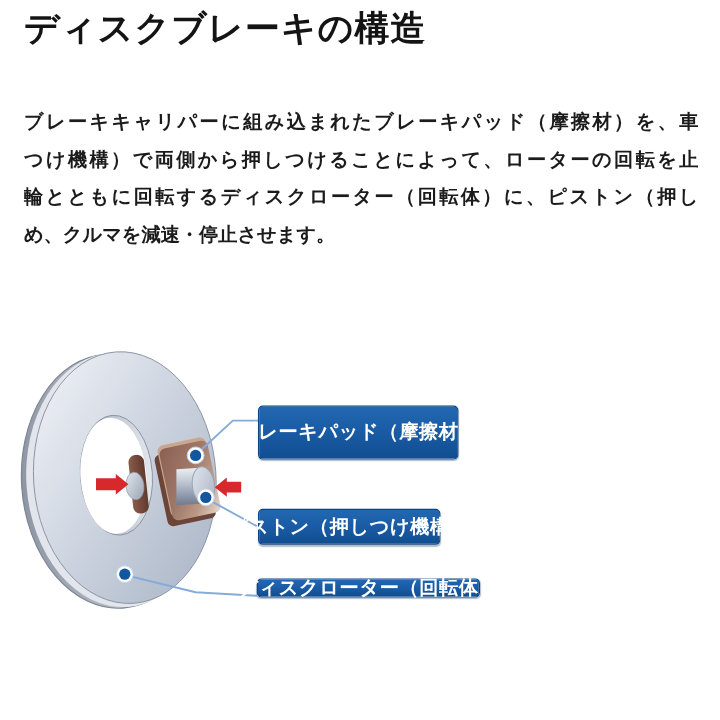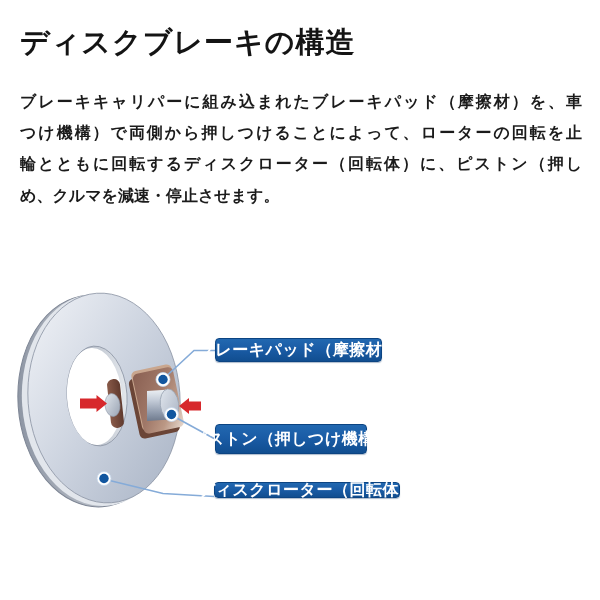--- a/index.html
+++ b/index.html
@@ -6,21 +6,21 @@
   body{
     width:600px;height:600px;
     background:#ffffff;
     font-family:"Liberation Sans","DejaVu Sans",sans-serif;
     position:relative;
     overflow:hidden;
   }
   .page{position:absolute;inset:0;width:600px;height:600px;}
 
   .page-title{
-    position:absolute;left:20px;top:23px;
+    position:absolute;left:20px;top:4px;
     font-size:29px;font-weight:800;color:#141414;
     letter-spacing:1px;margin:0;
   }
 
   .body-text{
     position:absolute;left:20px;top:88px;width:562px;
     font-size:16px;font-weight:700;color:#1b1b1b;
     line-height:31.2px;
     font-family:Liberation Mono, monospace;
   }
@@ -42,21 +42,21 @@
     background:linear-gradient(180deg,#2268b0 0%,#1a5ca6 45%,#114e90 100%);
     border:1px solid #0c4482;
     border-radius:4px;
     color:#ffffff;
     font-size:16px;font-weight:600;
     letter-spacing:0.5px;
     box-sizing:border-box;
     box-shadow:0 1px 1px rgba(20,60,110,0.35);
     white-space:nowrap;
   }
-  .label-1{left:215px;top:338px;width:167px;height:24px;}
+  .label-1{left:215px;top:338px;width:167px;height:45px;}
   .label-2{left:215px;top:424px;width:152px;height:30px;}
   .label-3{left:214px;top:482px;width:186px;height:16px;}
 </style>
 </head>
 <body>
 
 <div class="page">
 
   <h1 class="page-title">ディスクブレーキの構造</h1>
 

